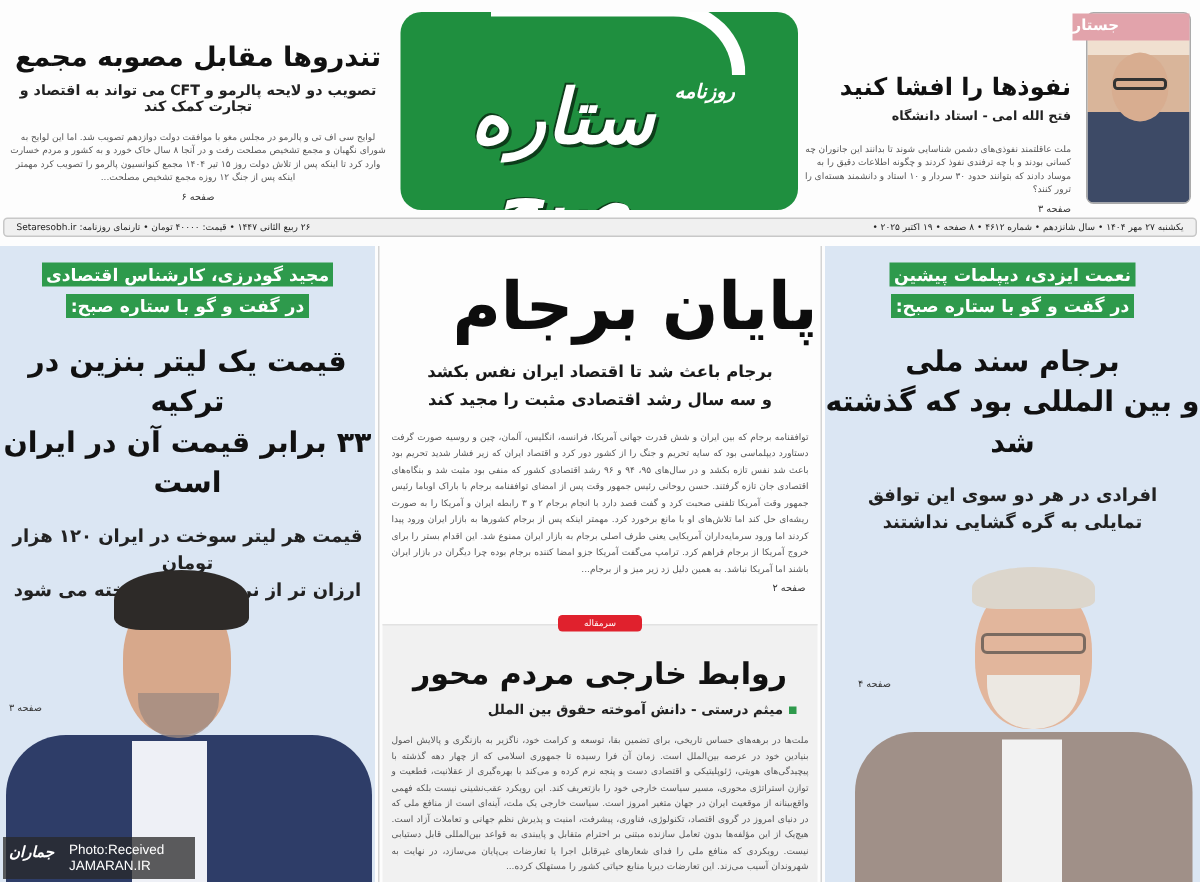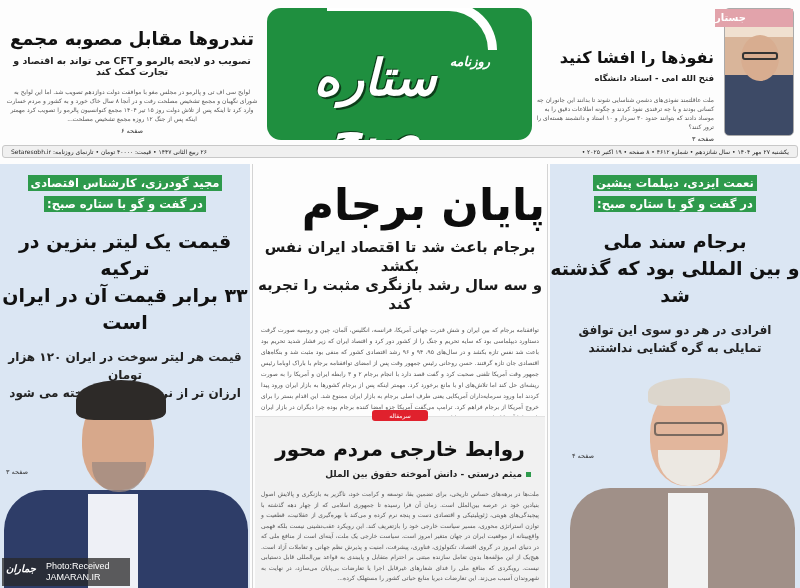--- a/index.html
+++ b/index.html
@@ -51,21 +51,21 @@
   .person .hair { position: absolute; border-radius: 50% 50% 20% 20%; }
   .person .body { position: absolute; border-radius: 40px 40px 0 0; }
   .person .shirt { position: absolute; }
 
   .watermark { position: absolute; left: 2px; bottom: 2px; width: 128px; height: 28px; background: rgba(40,40,40,0.75); color: #ffffff; font-family: "Liberation Sans", sans-serif; font-size: 9px; line-height: 11px; padding: 3px 4px 0 44px; direction: ltr; text-align: left; }
   .watermark .wm-logo { position: absolute; left: 4px; top: 5px; width: 34px; height: 18px; font-size: 10px; font-style: italic; font-weight: bold; }
 
   
   .center { position: absolute; left: 255px; top: 164px; width: 290px; height: 424px; }
   .center .mainhl { text-align: right; font-size: 44px; font-weight: bold; line-height: 58px; color: #0d0d0d; margin-top: 12px; }
-  .center .mainsub { text-align: center; font-size: 15px; font-weight: bold; line-height: 19px; margin-top: 4px; color: #1a1a1a; }
+  .center .mainsub { text-align: center; font-size: 11px; font-weight: bold; line-height: 19px; margin-top: 4px; color: #1a1a1a; }
   .center .mainbody { font-size: 6px; line-height: 11px; color: #555; margin: 10px 6px 0 6px; text-align: justify; }
   .center .pg { font-size: 6.5px; color: #333; margin: 3px 8px 0 0; }
 
   .editorial { position: absolute; left: 0; top: 252px; width: 290px; height: 172px; background: #f1f1f1; border-top: 1px solid #e2e2e2; }
   .editorial .tag { position: absolute; left: 117px; top: -7px; width: 56px; height: 11px; background: #e0212d; color: #ffffff; font-size: 6px; text-align: center; line-height: 11px; border-radius: 3px; }
   .editorial .hl { text-align: center; font-size: 20px; font-weight: bold; line-height: 28px; margin-top: 18px; color: #111; }
   .editorial .byline { text-align: right; font-size: 9px; font-weight: bold; margin: 6px 14px 0 0; color: #222; }
   .editorial .byline .sq { display: inline-block; width: 5px; height: 5px; background: #2e9a4c; margin-left: 4px; vertical-align: middle; }
   .editorial .body { font-size: 6px; line-height: 10.5px; color: #555; margin: 10px 6px 0 6px; text-align: justify; }
   .editorial .pg { font-size: 6.5px; color: #333; margin: 4px 8px 0 0; }
@@ -168,21 +168,21 @@
   </div>
 
   <div class="vrule" style="left:252px;"></div>
   <div class="vrule" style="left:547px;"></div>
 
   <div class="center">
     <div>
       <div class="mainhl">پایان برجام</div>
       <div class="mainsub">
         <div>برجام باعث شد تا اقتصاد ایران نفس بکشد</div>
-        <div>و سه سال رشد بازنگری مثبت را تجربه کند</div>
+        <div>و سه سال رشد اقتصادی مثبت را مجید کند</div>
       </div>
       <div class="mainbody">توافقنامه برجام که بین ایران و شش قدرت جهانی آمریکا، فرانسه، انگلیس، آلمان، چین و روسیه صورت گرفت دستاورد دیپلماسی بود که سایه تحریم و جنگ را از کشور دور کرد و اقتصاد ایران که زیر فشار شدید تحریم بود باعث شد نفس تازه بکشد و در سال‌های ۹۵، ۹۴ و ۹۶ رشد اقتصادی کشور که منفی بود مثبت شد و بنگاه‌های اقتصادی جان تازه گرفتند. حسن روحانی رئیس جمهور وقت پس از امضای توافقنامه برجام با باراک اوباما رئیس جمهور وقت آمریکا تلفنی صحبت کرد و گفت قصد دارد با انجام برجام ۲ و ۳ رابطه ایران و آمریکا را به صورت ریشه‌ای حل کند اما تلاش‌های او با مانع برخورد کرد. مهمتر اینکه پس از برجام کشورها به بازار ایران ورود پیدا کردند اما ورود سرمایه‌داران آمریکایی یعنی طرف اصلی برجام به بازار ایران ممنوع شد. این اقدام بستر را برای خروج آمریکا از برجام فراهم کرد. ترامپ می‌گفت آمریکا جزو امضا کننده برجام بوده چرا دیگران در بازار ایران باشند اما آمریکا نباشد. به همین دلیل زد زیر میز و از برجام...</div>
       <div class="pg">صفحه ۲</div>
     </div>
 
     <div class="editorial">
       <div class="tag">سرمقاله</div>
       <div class="hl">روابط خارجی مردم محور</div>
       <div class="byline">
         <span class="sq"></span><span>میثم درستی - دانش آموخته حقوق بین الملل</span>

